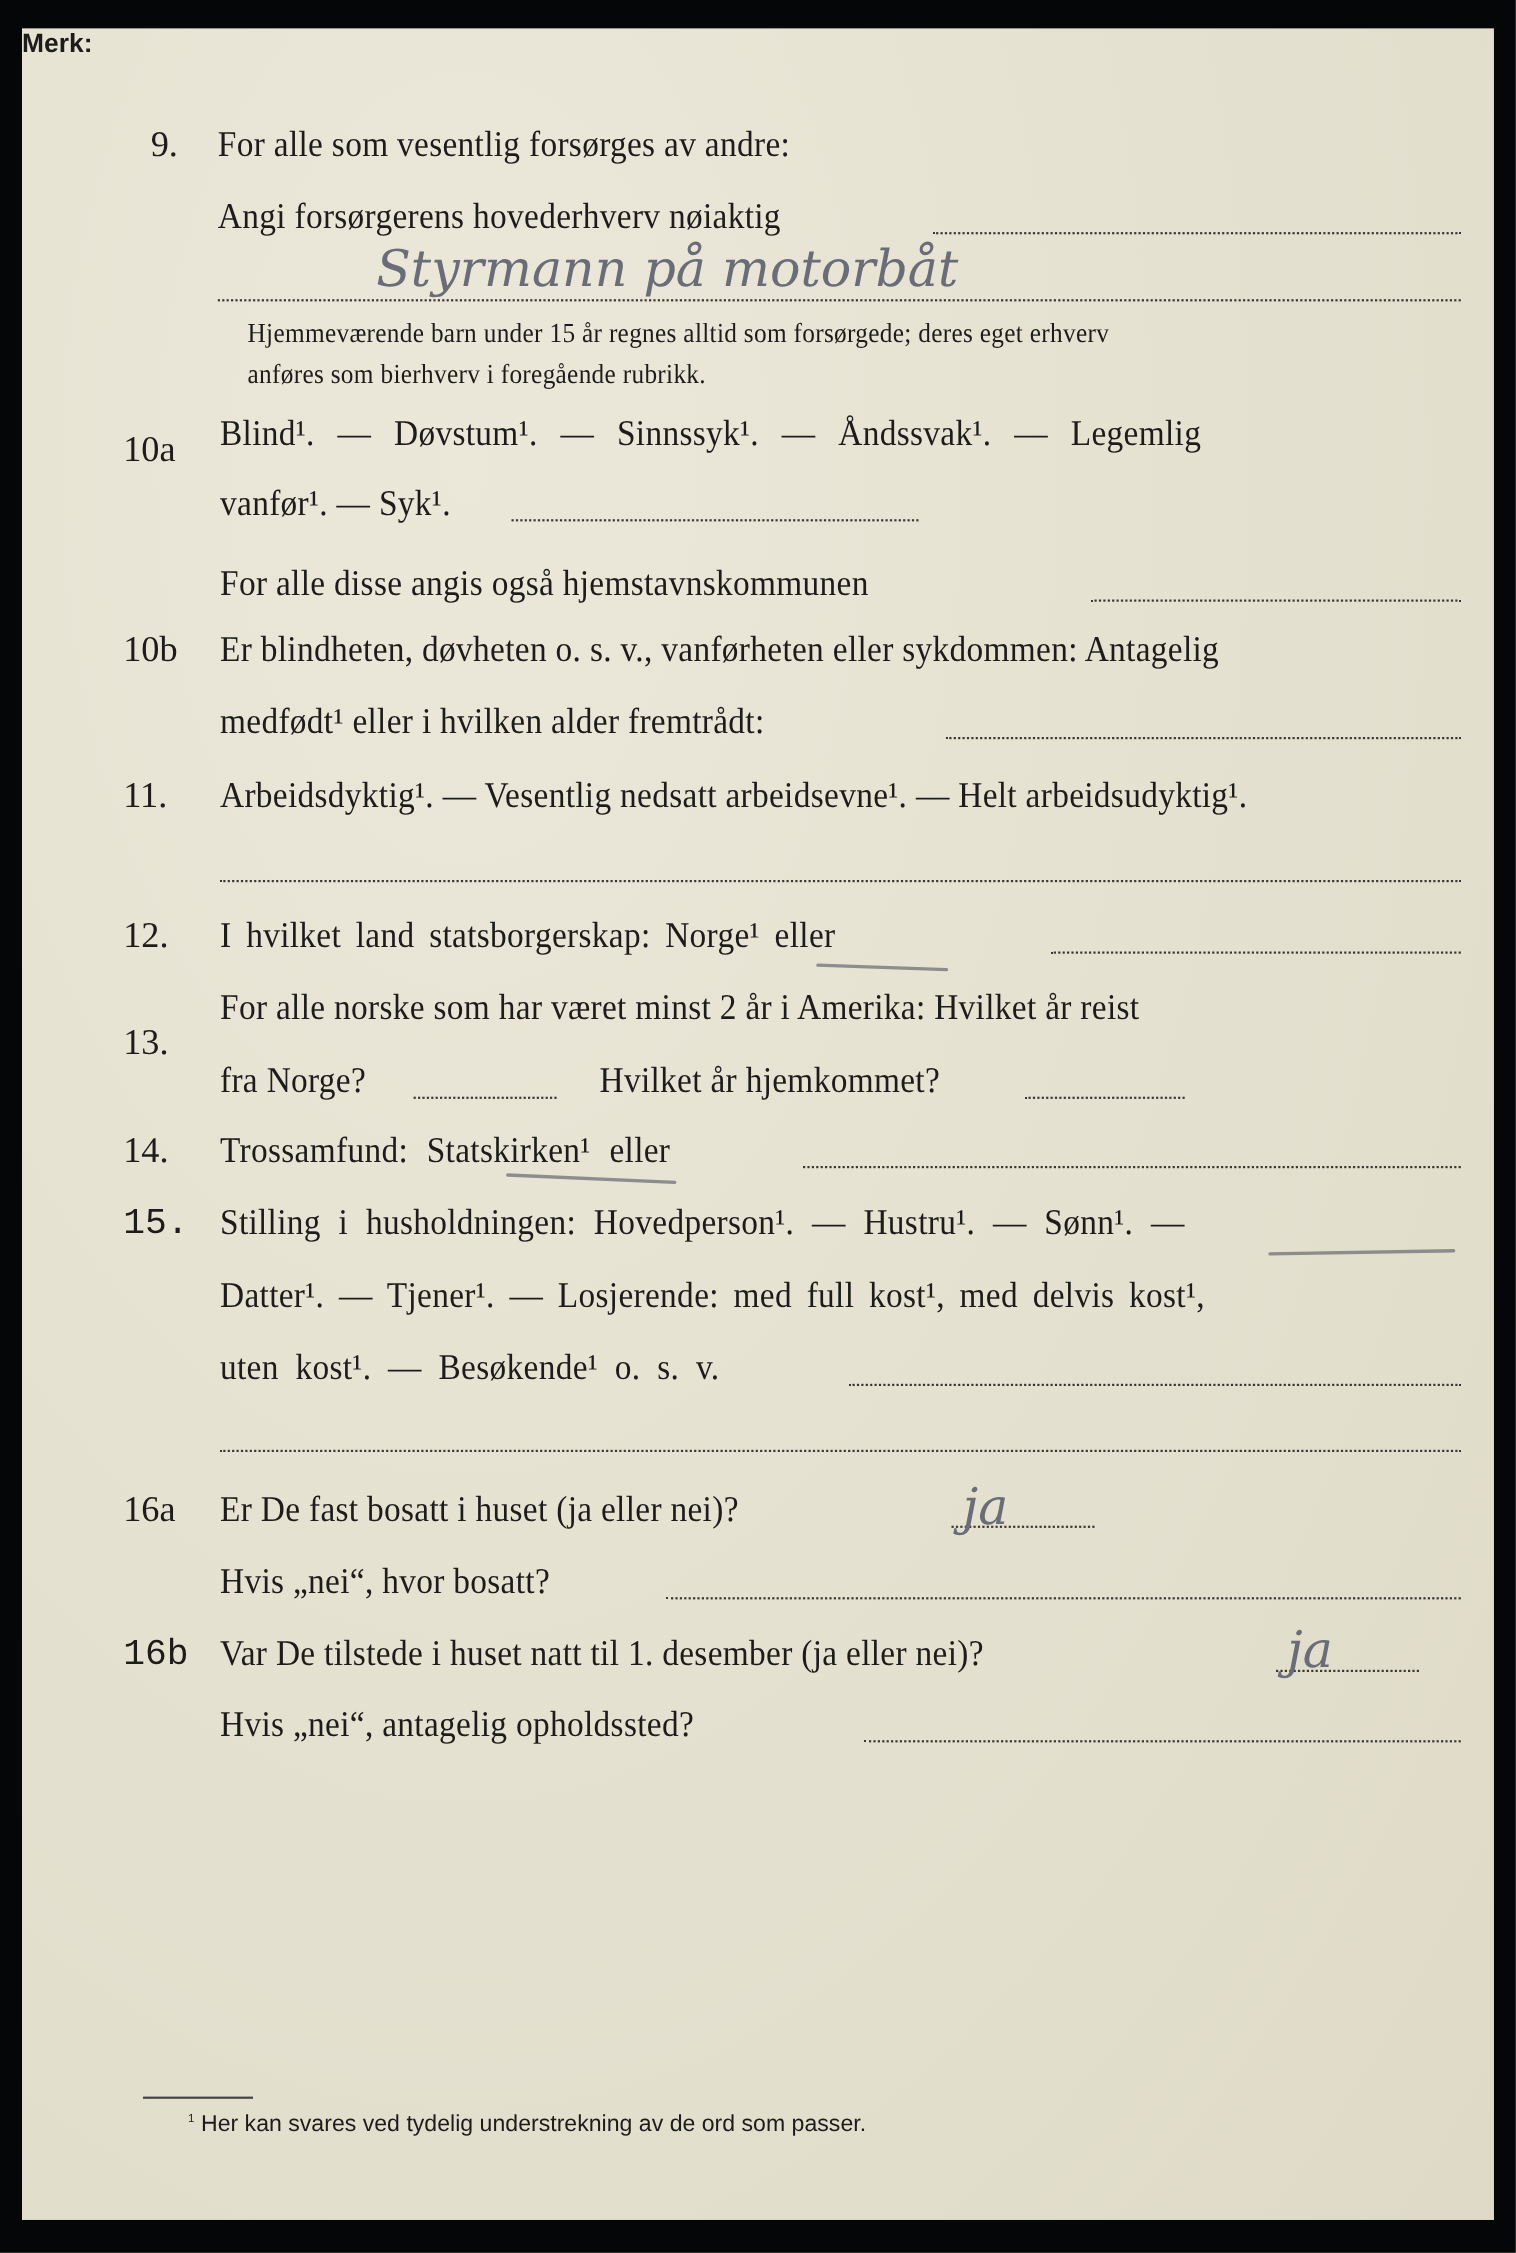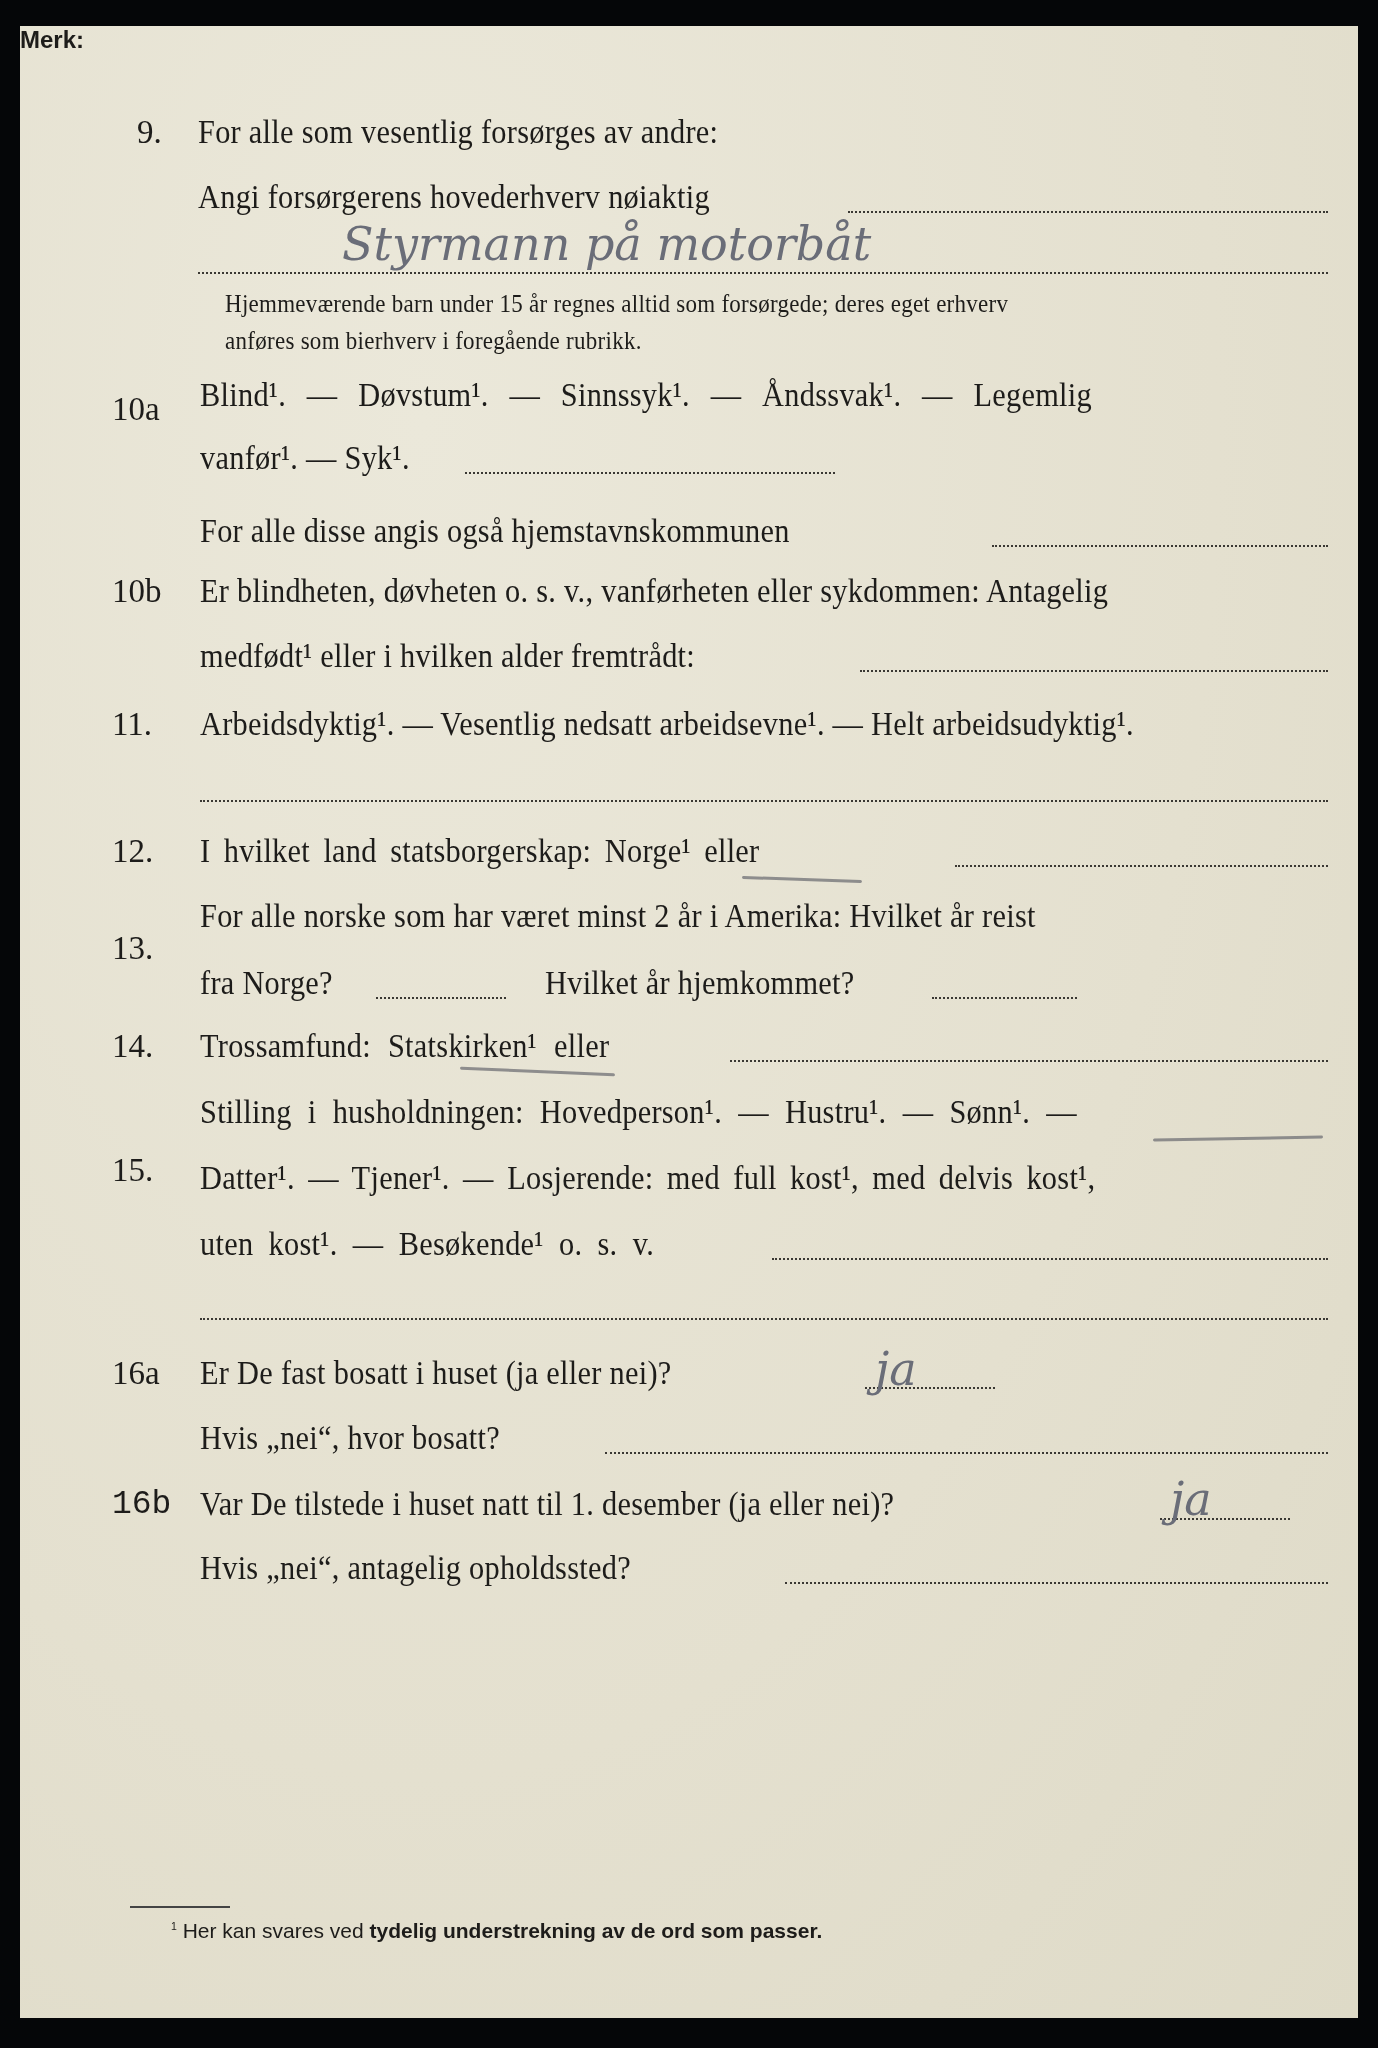--- a/index.html
+++ b/index.html
@@ -14,21 +14,21 @@
   .t { position:absolute; white-space:nowrap; font-size:33px; letter-spacing:0.3px; transform:scaleX(0.92); transform-origin:left bottom; line-height:1; }
   .num { position:absolute; white-space:nowrap; font-size:33px; line-height:1; }
   .small { font-size:25px; }
   .merk { font-family:"Liberation Sans","DejaVu Sans",sans-serif; font-weight:bold; font-size:24px; }
   sup { font-size:0.5em; vertical-align:0.75em; margin-left:1px; }
   .dots { position:absolute; border-bottom:2px dotted #3a3833; height:0; }
   .hand { position:absolute; font-family:"DejaVu Serif",serif; font-style:italic; color:#6a6d78; white-space:nowrap; line-height:1; }
   .ul { position:absolute; height:3px; background:#77777a; border-radius:2px; opacity:0.8; }
   .foot-rule { position:absolute; height:2px; background:#444; }
   .foot { position:absolute; white-space:nowrap; font-family:"Liberation Sans","DejaVu Sans",sans-serif; font-size:21px; }
-  .foot b { font-weight:bold; }
+  .foot b { font-weight:normal; }
 </style>
 </head>
 <body>
 
 <div class="paper">
 
   
   <span class="num" style="left:117px;top:90px;">9.</span>
   <span class="t" style="left:178px;top:90px;">For alle som vesentlig forsørges av andre:</span>
   <span class="t" style="left:178px;top:155px;">Angi forsørgerens hovederhverv nøiaktig</span>
@@ -74,21 +74,21 @@
   <span class="t" style="left:525px;top:941px;">Hvilket år hjemkommet?</span>
   <div class="dots" style="left:912px;width:145px;top:971px;"></div>
 
   
   <span class="num" style="left:92px;top:1004px;">14.</span>
   <span class="t" style="left:180px;top:1004px;word-spacing:10px;">Trossamfund: Statskirken¹ eller</span>
   <div class="ul" style="left:440px;width:155px;top:1044px;transform:rotate(2.5deg);"></div>
   <div class="dots" style="left:710px;right:30px;top:1034px;"></div>
 
   
-  <span class="num" style="left:92px;top:1128px;">15.</span>
+  <span class="num" style="left:92px;top:1070px;font-family:Liberation Mono, monospace;">15.</span>
   <span class="t" style="left:180px;top:1070px;word-spacing:9px;">Stilling i husholdningen: Hovedperson¹. — Hustru¹. — Sønn¹. —</span>
   <div class="ul" style="left:1133px;width:170px;top:1111px;transform:rotate(-1deg);"></div>
   <span class="t" style="left:180px;top:1136px;word-spacing:6px;">Datter¹. — Tjener¹. — Losjerende: med full kost¹, med delvis kost¹,</span>
   <span class="t" style="left:180px;top:1202px;word-spacing:8px;">uten kost¹. — Besøkende¹ o. s. v.</span>
   <div class="dots" style="left:752px;right:30px;top:1232px;"></div>
   <div class="dots" style="left:180px;right:30px;top:1292px;"></div>
 
   
   <span class="num" style="left:92px;top:1331px;">16a</span>
   <span class="t" style="left:180px;top:1331px;">Er De fast bosatt i huset (ja eller nei)?</span>

